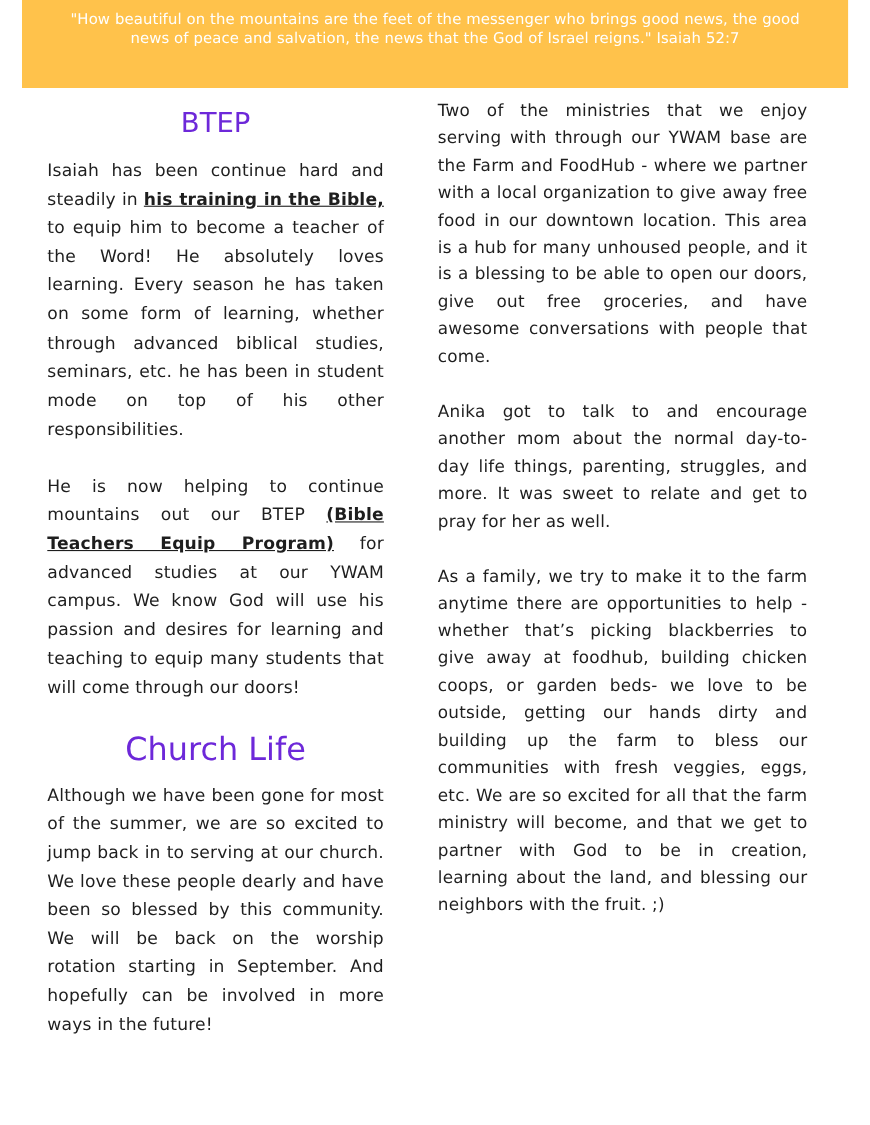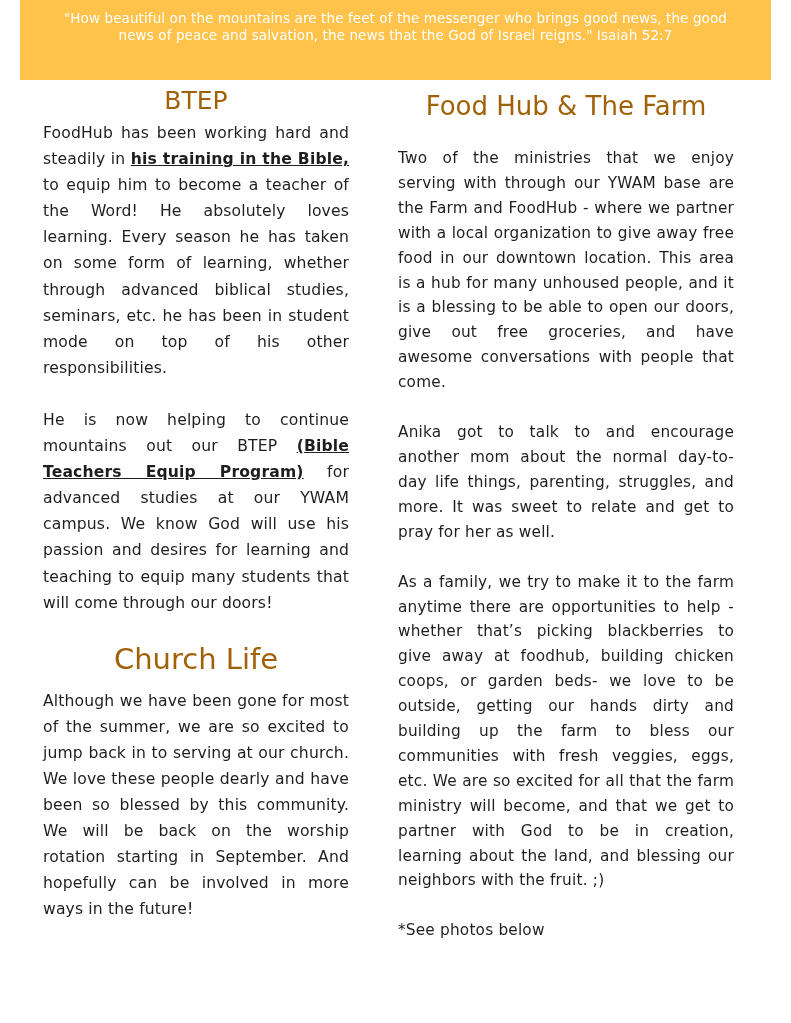--- a/index.html
+++ b/index.html
@@ -6,21 +6,21 @@
   body { width: 791px; height: 1023px; position: relative; overflow: hidden;
          font-family: "DejaVu Sans", sans-serif; color: #1e1e1e; }
   .banner { position: absolute; left: 20px; top: 0; width: 751px; height: 80px;
             background: #FFC24B; }
   .quote { position: absolute; left: 40px; right: 40px; top: 10px;
            text-align: center; color: #ffffff; font-family: "DejaVu Sans", sans-serif;
            font-size: 13.5px; line-height: 17px; font-weight: normal; letter-spacing: 0.1px; }
   .col { position: absolute; }
   .col-left { left: 43px; width: 306px; top: 84px; }
   .col-right { left: 398px; width: 336px; top: 88px; }
-  h2 { margin: 0; font-weight: normal; color: #a16207; text-align: center;
+  h2 { margin: 11px; font-weight: normal; color: #6d28d9; text-align: center;
        font-family: "DejaVu Sans", sans-serif; }
   .h-btep { font-size: 25px; line-height: 34px; height: 36px; }
   .h-church { font-size: 29px; line-height: 34px; height: 36px; margin-top: 26px; margin-bottom: 10px; }
   .h-food { font-size: 26px; line-height: 36px; height: 36px; margin-bottom: 22px; }
   p { margin: 0; text-align: justify; text-align-last: left; }
   .col-left p { font-size: 15.6px; line-height: 26.1px; letter-spacing: 0.15px; }
   .col-right p { font-size: 15.3px; line-height: 24.9px; letter-spacing: 0.2px; }
   .gap { height: 26px; }
   .gap-r { height: 25px; }
   b { font-weight: bold; text-decoration: underline; }
@@ -28,34 +28,32 @@
 </head>
 <body>
 
 <div class="banner">
   <div class="quote">"How beautiful on the mountains are the feet of the messenger who brings good news, the good news of peace and salvation, the news that the God of Israel reigns." Isaiah 52:7</div>
 </div>
 
 <div class="col col-left">
   <section>
     <h2 class="h-btep">BTEP</h2>
-    <p><span>FoodHub has been working hard and steadily in </span><b>his training in the Bible,</b><span> to equip him to become a teacher of the Word! He absolutely loves learning. Every season he has taken on some form of learning, whether through advanced biblical studies, seminars, etc. he has been in student mode on top of his other responsibilities.</span></p>
+    <p><span>Isaiah has been continue hard and steadily in </span><b>his training in the Bible,</b><span> to equip him to become a teacher of the Word! He absolutely loves learning. Every season he has taken on some form of learning, whether through advanced biblical studies, seminars, etc. he has been in student mode on top of his other responsibilities.</span></p>
     <div class="gap"></div>
     <p><span>He is now helping to continue mountains out our BTEP </span><b>(Bible Teachers Equip Program)</b><span> for advanced studies at our YWAM campus. We know God will use his passion and desires for learning and teaching to equip many students that will come through our doors!</span></p>
   </section>
   <section>
     <h2 class="h-church">Church Life</h2>
     <p>Although we have been gone for most of the summer, we are so excited to jump back in to serving at our church. We love these people dearly and have been so blessed by this community. We will be back on the worship rotation starting in September. And hopefully can be involved in more ways in the future!</p>
   </section>
 </div>
 
 <div class="col col-right">
   <section>
-    <h2 class="h-food">Food Hub &amp; The Farm</h2>
     <p>Two of the ministries that we enjoy serving with through our YWAM base are the Farm and FoodHub - where we partner with a local organization to give away free food in our downtown location. This area is a hub for many unhoused people, and it is a blessing to be able to open our doors, give out free groceries, and have awesome conversations with people that come.</p>
     <div class="gap-r"></div>
     <p>Anika got to talk to and encourage another mom about the normal day-to-day life things, parenting, struggles, and more. It was sweet to relate and get to pray for her as well.</p>
     <div class="gap-r"></div>
     <p>As a family, we try to make it to the farm anytime there are opportunities to help - whether that’s picking blackberries to give away at foodhub, building chicken coops, or garden beds- we love to be outside, getting our hands dirty and building up the farm to bless our communities with fresh veggies, eggs, etc. We are so excited for all that the farm ministry will become, and that we get to partner with God to be in creation, learning about the land, and blessing our neighbors with the fruit. ;)</p>
     <div class="gap-r"></div>
-    <p>*See photos below</p>
   </section>
 </div>
 
 </body></html>

